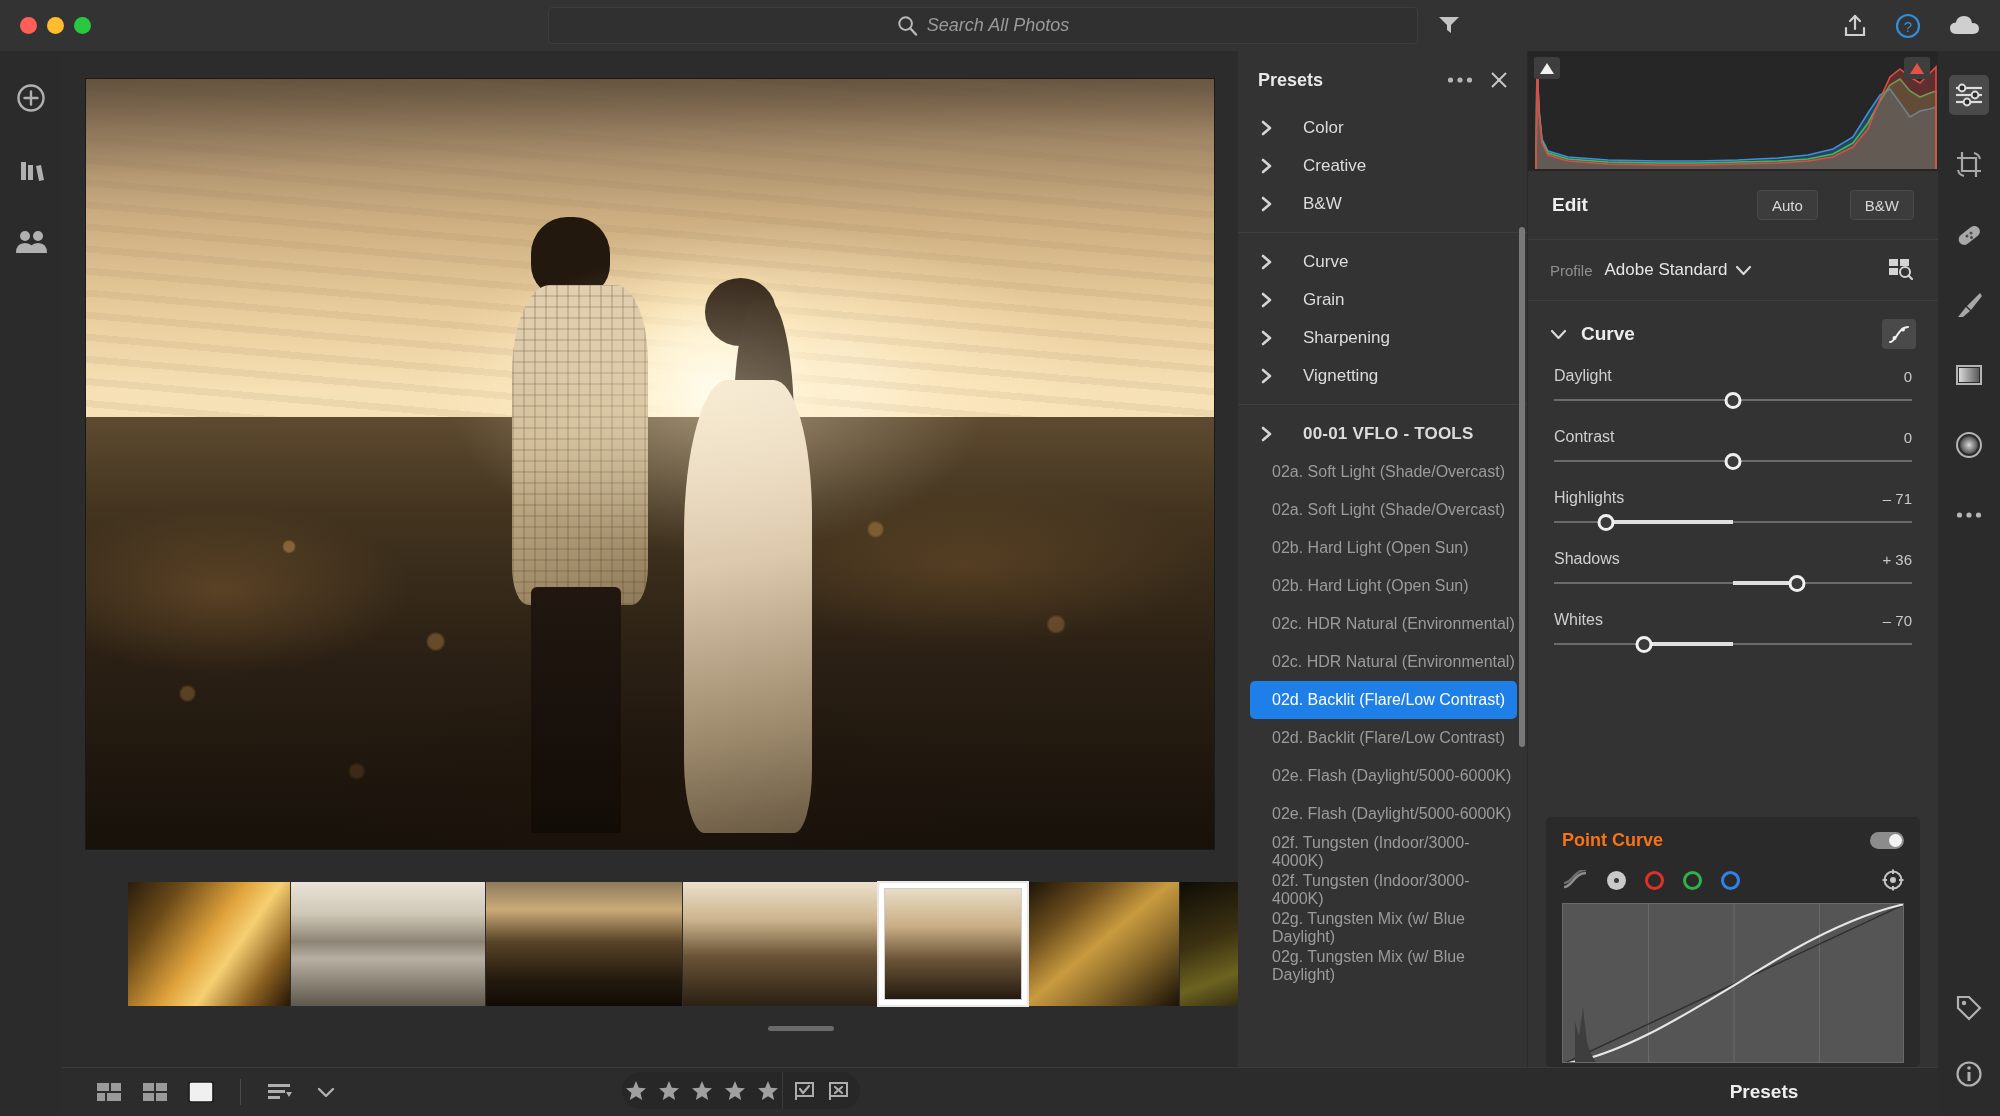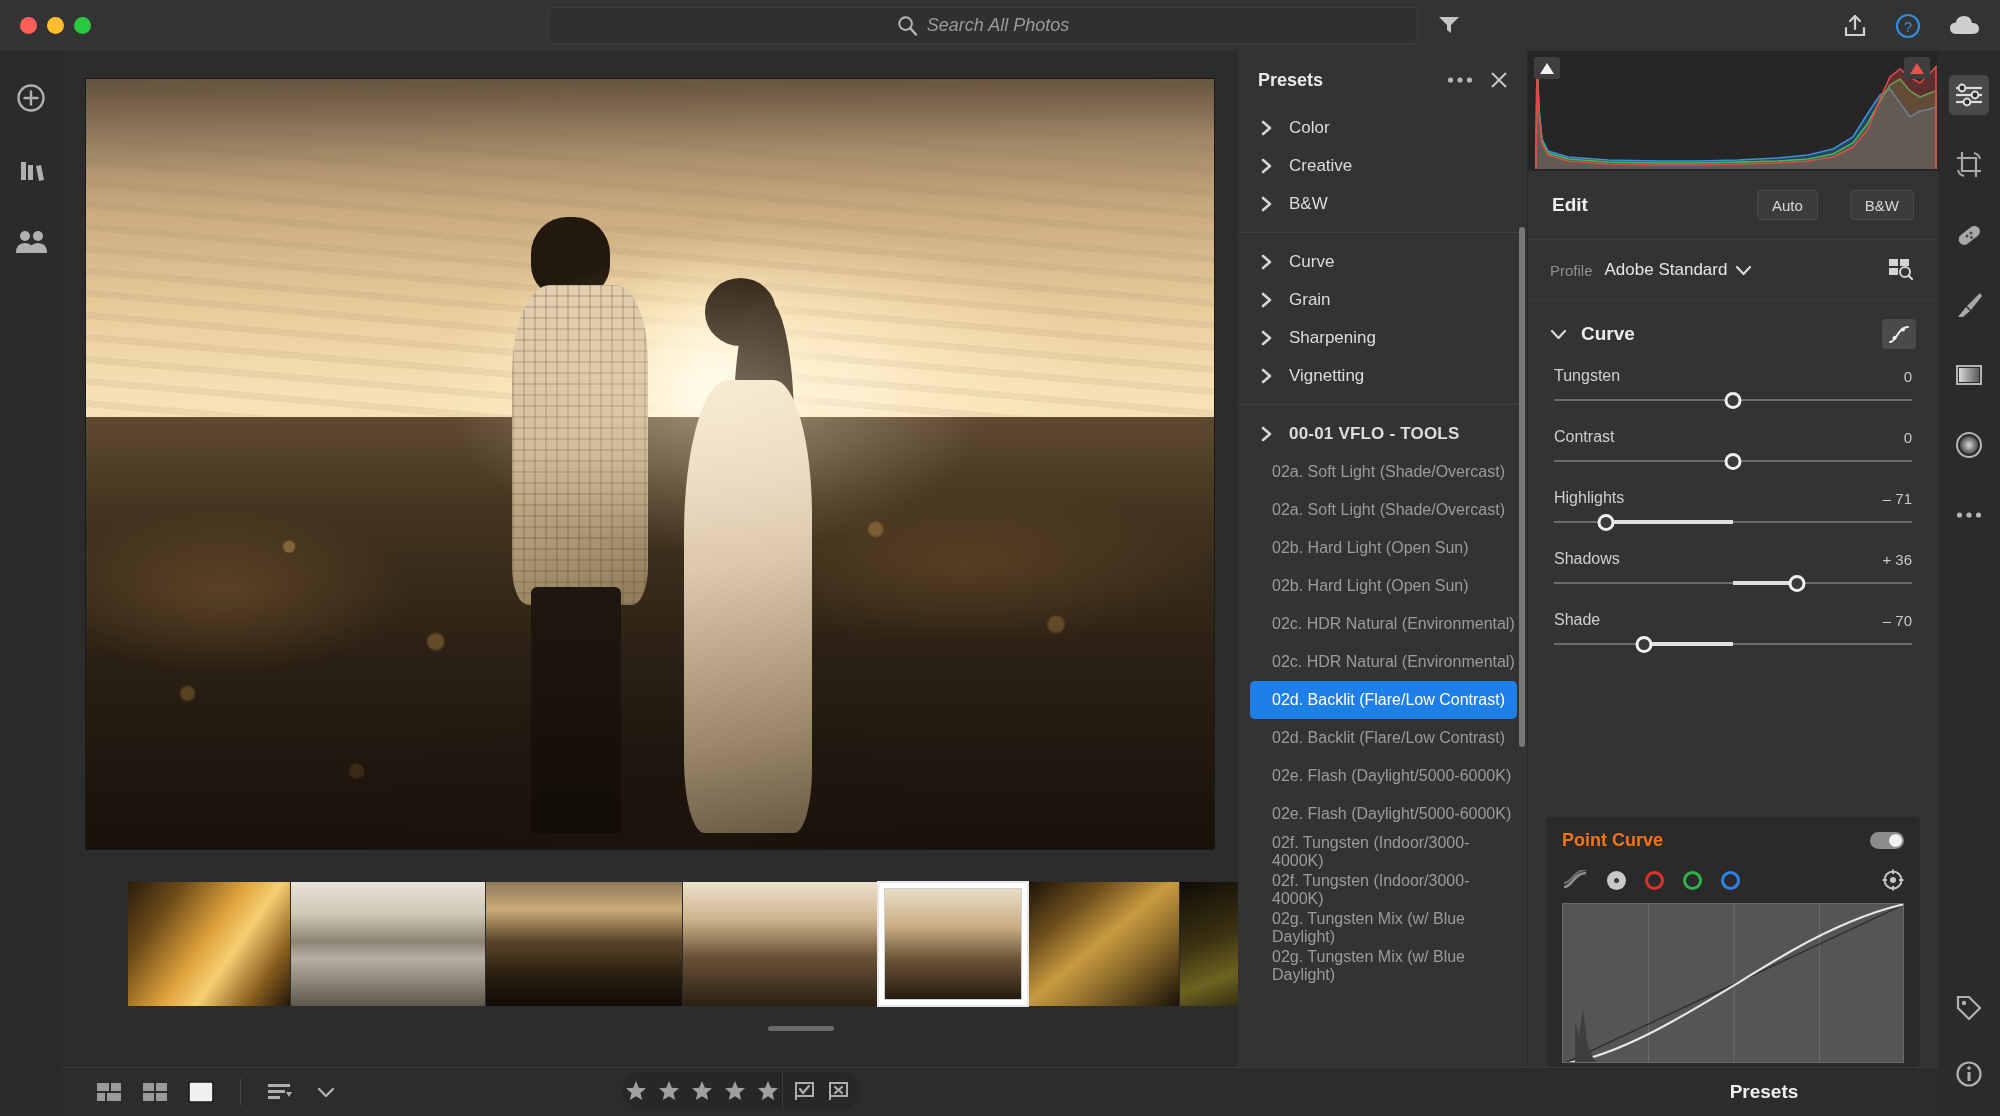--- a/index.html
+++ b/index.html
@@ -114,21 +114,21 @@
   .zlbl { font-size:20px; color:#8c8c8c; cursor:pointer; }
   .zlbl.active { color:#f2f2f2; font-weight:bold; }
 
   
   .presets { position:absolute; left:1238px; top:51px; width:290px; height:1016px; background:#333333;
              border-right:1px solid #2a2a2a; }
   .pp-head { height:58px; display:flex; align-items:center; padding:0 18px 0 20px; }
   .pp-title { font-size:18px; font-weight:bold; color:#e8e8e8; flex:1; }
   .pp-act { display:flex; align-items:center; gap:16px; }
   .pp-body { position:absolute; left:0; top:58px; right:0; bottom:0; overflow:hidden; }
-  .grp { display:flex; align-items:center; height:38px; padding-left:22px; gap:15px; cursor:pointer; }
+  .grp { display:flex; align-items:center; height:38px; padding-left:22px; gap:29px; cursor:pointer; }
   .grp-label { font-size:17px; color:#dcdcdc; }
   .grp-label.bold { font-weight:bold; letter-spacing:.2px; }
   .sep { height:1px; background:#3f3f3f; margin:9px 0 10px 0; }
   .preset-item { height:38px; display:flex; align-items:center; padding-left:22px; font-size:16px;
                  color:#9b9b9b; cursor:pointer; border-radius:5px; margin:0 10px 0 12px; }
   .preset-item.active { background:#1f7fe8; color:#ffffff; }
 
   
   .pp-sb { position:absolute; right:2px; top:176px; width:6px; height:520px; background:#787878; border-radius:3px; }
 
@@ -597,21 +597,21 @@
             <path d="M2 18 C8 18 10 3 20 3" fill="none" stroke="#f0f0f0" stroke-width="2" stroke-linecap="round"></path>
             <circle cx="6.5" cy="14" r="2" fill="#f0f0f0"></circle>
             <circle cx="15" cy="5.5" r="2" fill="#f0f0f0"></circle>
           </svg>
       </span>
     </div>
 
     <div class="sliders" id="sliders">
         <div class="sl">
           <div class="sl-row">
-            <span class="sl-name">Tungsten</span>
+            <span class="sl-name">Daylight</span>
             <span class="sl-val">0</span>
           </div>
           <div class="track">
             <div class="track-bg"></div>
             <div class="knob" style="left: 50%;"></div>
           </div>
         </div>
         <div class="sl">
           <div class="sl-row">
             <span class="sl-name">Contrast</span>
@@ -639,21 +639,21 @@
             <span class="sl-val">+ 36</span>
           </div>
           <div class="track">
             <div class="track-bg"></div>
             <div class="track-fill" style="left: 50%; width: 18%;"></div>
             <div class="knob" style="left: 68%;"></div>
           </div>
         </div>
         <div class="sl">
           <div class="sl-row">
-            <span class="sl-name">Shade</span>
+            <span class="sl-name">Whites</span>
             <span class="sl-val">– 70</span>
           </div>
           <div class="track">
             <div class="track-bg"></div>
             <div class="track-fill" style="left: 25%; width: 25%;"></div>
             <div class="knob" style="left: 25%;"></div>
           </div>
         </div>
       </div>
 

